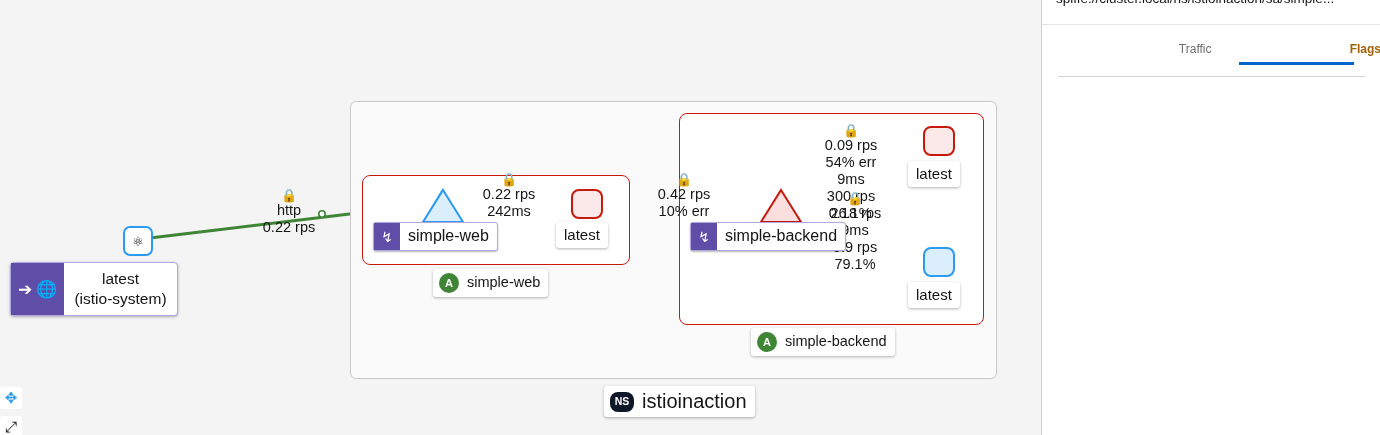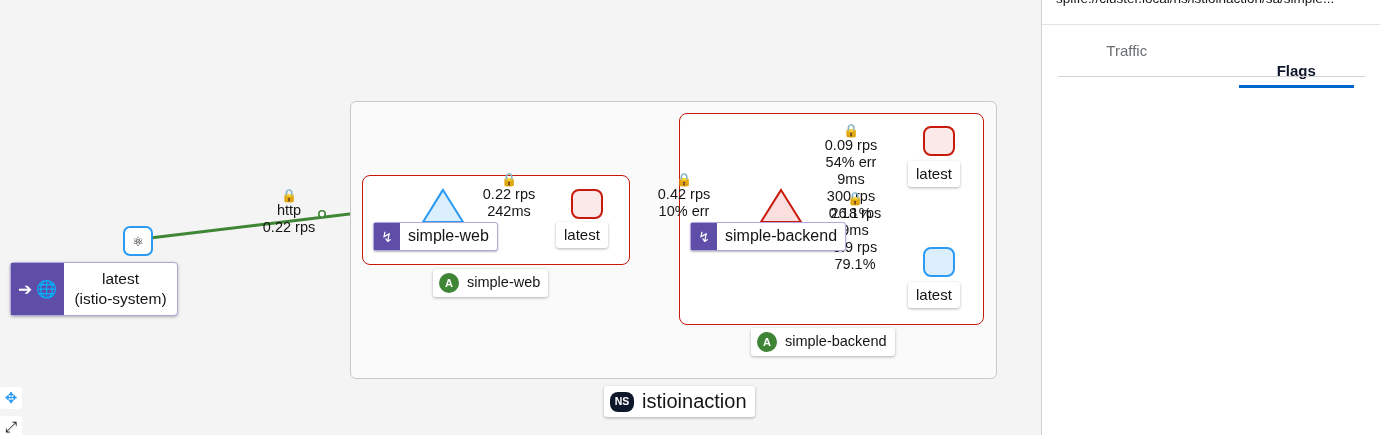--- a/index.html
+++ b/index.html
@@ -79,22 +79,22 @@
   
   #panel{position:absolute;left:1041px;top:0;width:339px;height:435px;background:#fff;
          border-left:1px solid #d2d2d2;overflow:hidden;}
   #spiffe{
     position:absolute;left:0;top:-9px;width:339px;height:26px;overflow:hidden;
     font-size:13.5px;color:#151515;padding:0 14px;box-sizing:border-box;white-space:nowrap;
   }
   #panel .toprule{position:absolute;left:0;top:24px;width:339px;height:1px;background:#e3e3e3;}
 
   .tabs{position:absolute;left:0;top:36px;width:339px;display:flex;}
-  .tab{flex:1;text-align:center;font-size:15px;color:#6a6e73;padding:6px 0 9px 0;cursor:pointer;}
-  .tab.active{color:#0f172a;font-weight:bold;position:relative;margin-top:20px;}
+  .tab{flex:1;text-align:right;font-size:12px;color:#6a6e73;padding:6px 0 9px 0;cursor:pointer;}
+  .tab.active{color:#a16207;font-weight:bold;position:relative;}
   .tab.active:after{content:"";position:absolute;left:16%;right:16%;bottom:0;height:3px;background:#0066cc;}
   .tabrule{position:absolute;left:16px;top:76px;width:307px;height:1px;background:#d2d2d2;}
 </style>
 </head>
 <body>
 
 <div id="root">
 
   <div id="graph">
 

